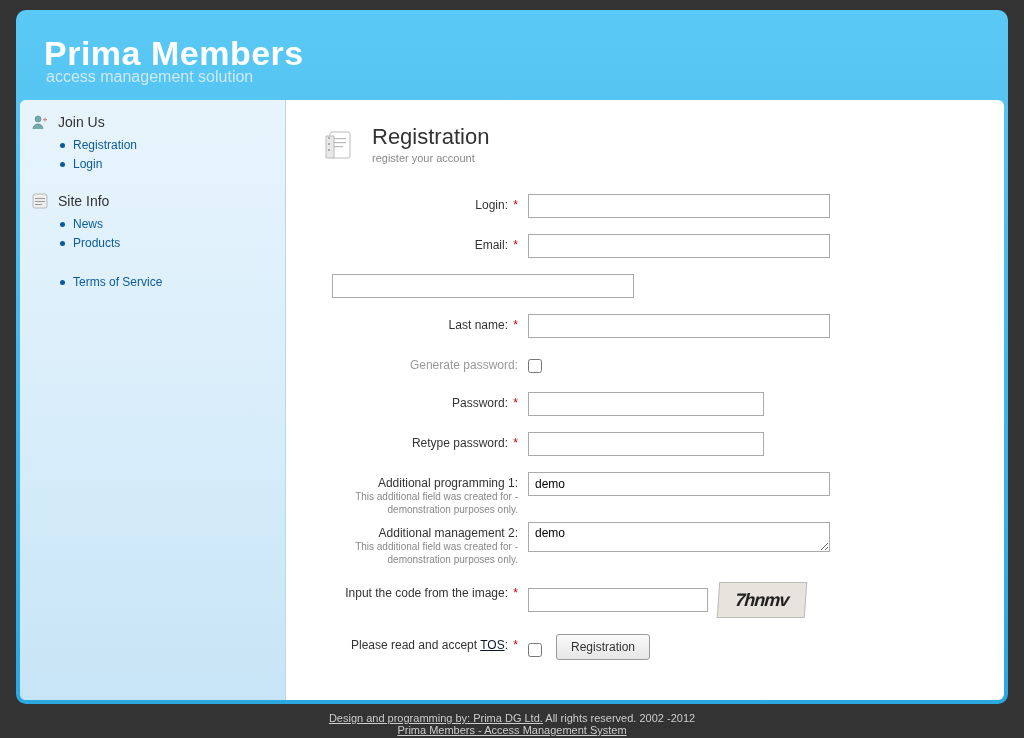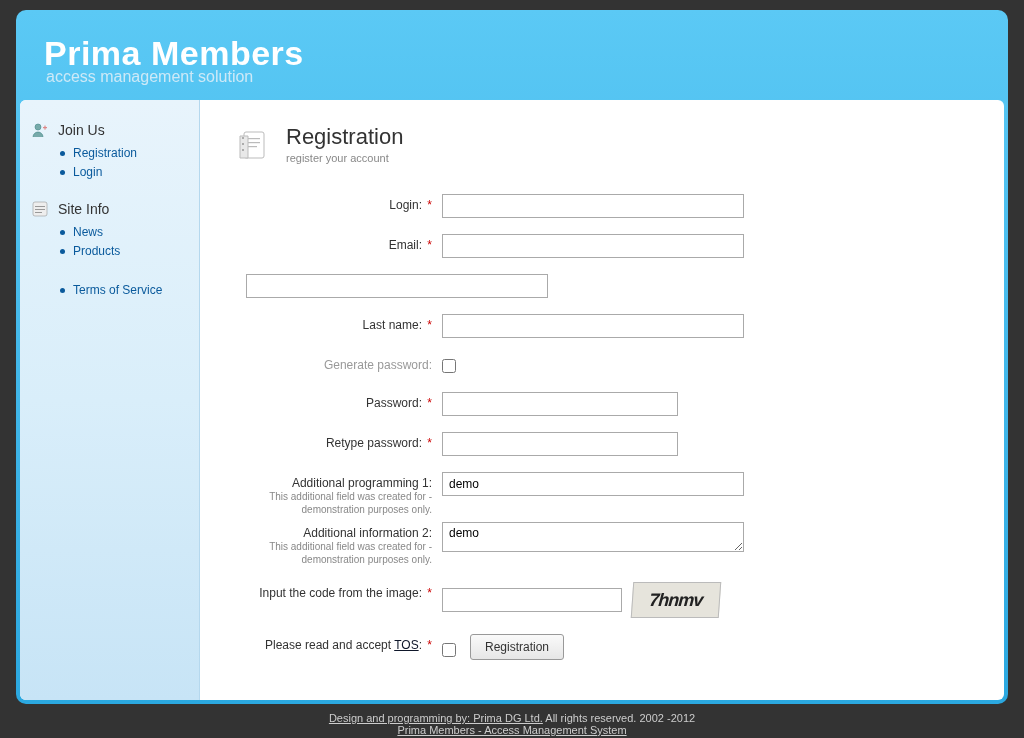--- a/index.html
+++ b/index.html
@@ -33,24 +33,24 @@
       margin-left: 2px;
     }
     .content-wrap {
       background: #fff;
       border-radius: 6px;
       display: flex;
       min-height: 586px;
       overflow: hidden;
     }
     .sidebar {
-      width: 180px;
+      width: 266px;
       background: linear-gradient(to bottom, #e8f4fc 0%, #d9eefa 50%, #c7e4f6 100%);
       border-right: 1px solid #b5d8ee;
-      padding: 22px 12px;
+      padding: 14px 12px;
     }
     .side-group { margin-bottom: 22px; }
     .side-title {
       display: flex;
       align-items: center;
       gap: 10px;
       font-size: 14px;
       color: #333;
       margin-bottom: 8px;
     }
@@ -354,21 +354,21 @@
             <span>Additional programming 1:</span>
             <div class="hint">This additional field was created for - demonstration purposes only.</div>
           </div>
           <div class="field-col">
             <input type="text" value="demo" style="">
           </div>
         </div>
 
         <div class="form-row">
           <div class="label-col">
-            <span>Additional information 2:</span>
+            <span>Additional management 2:</span>
             <div class="hint">This additional field was created for - demonstration purposes only.</div>
           </div>
           <div class="field-col">
             <textarea style="">demo</textarea>
           </div>
         </div>
 
         <div class="form-row captcha-row">
           <div class="label-col">
             <span>Input the code from the image:</span> <span class="req">*</span>

